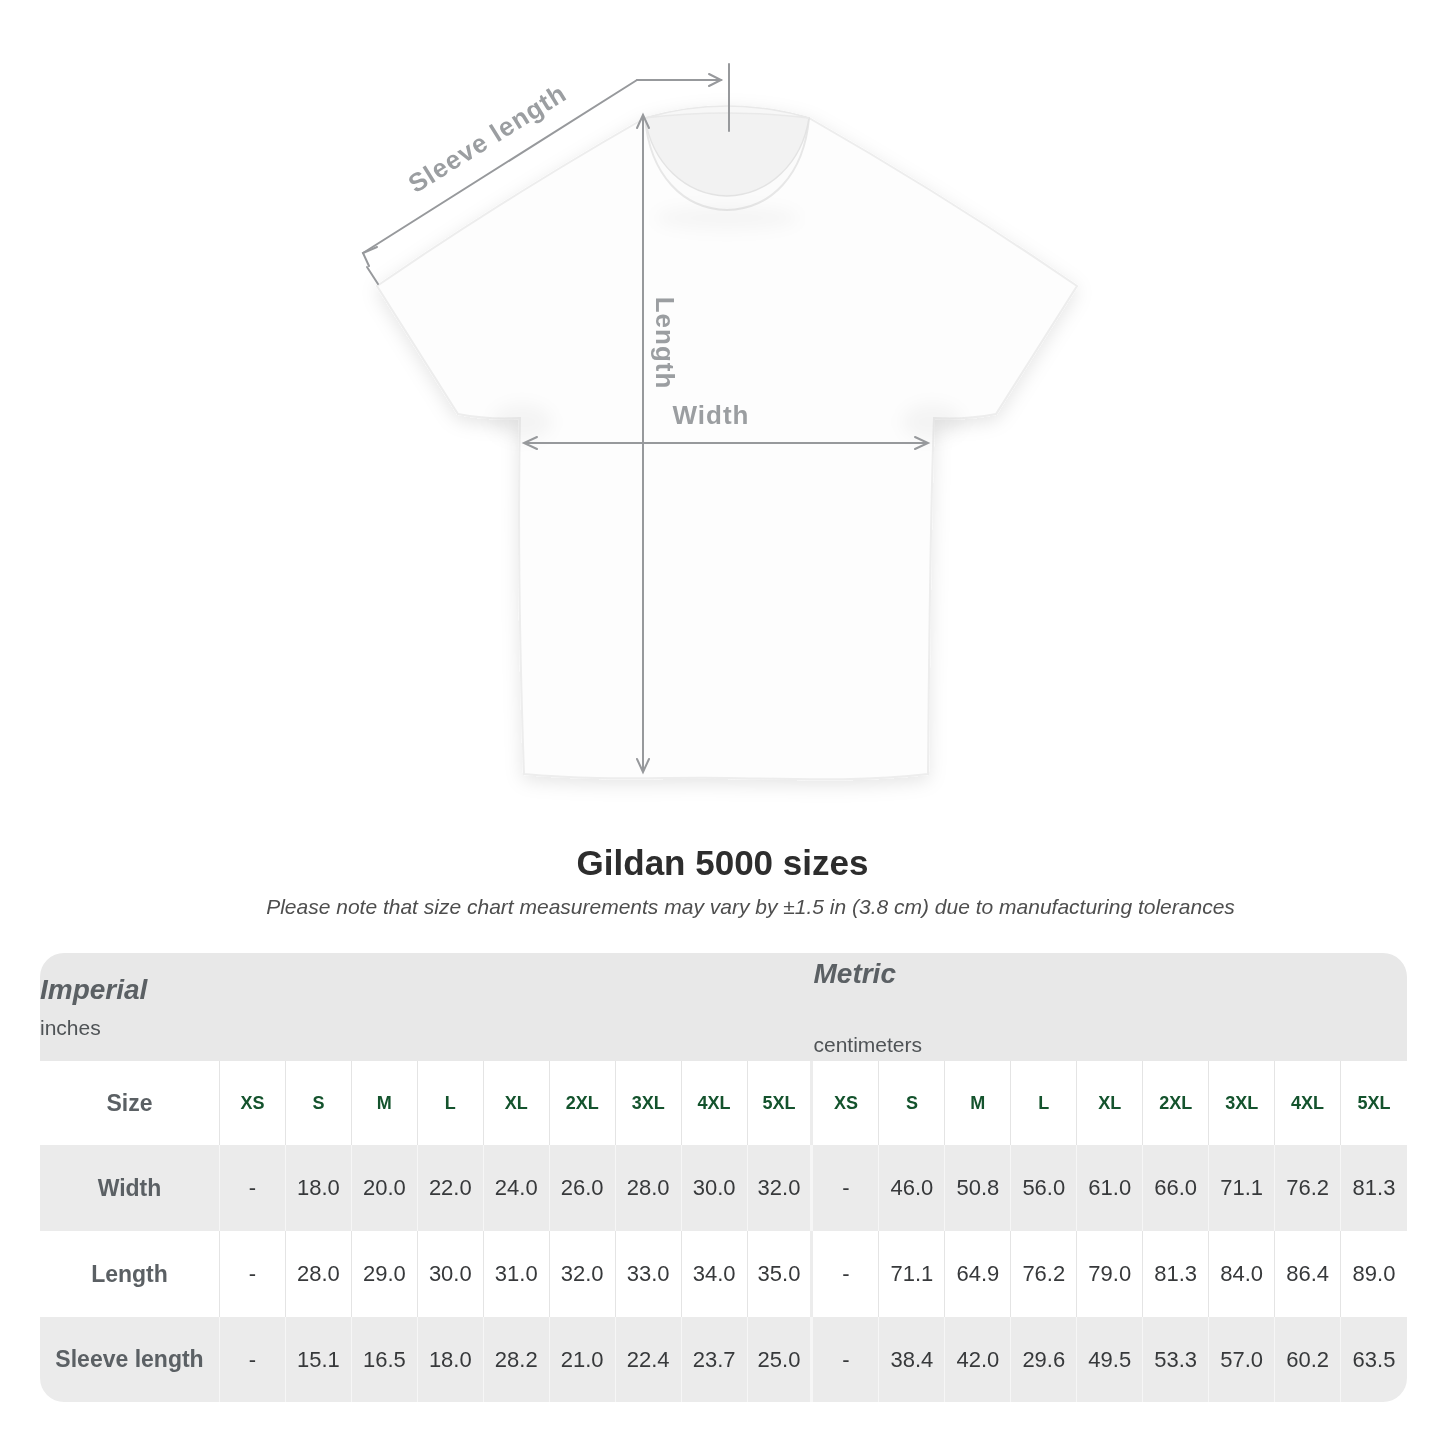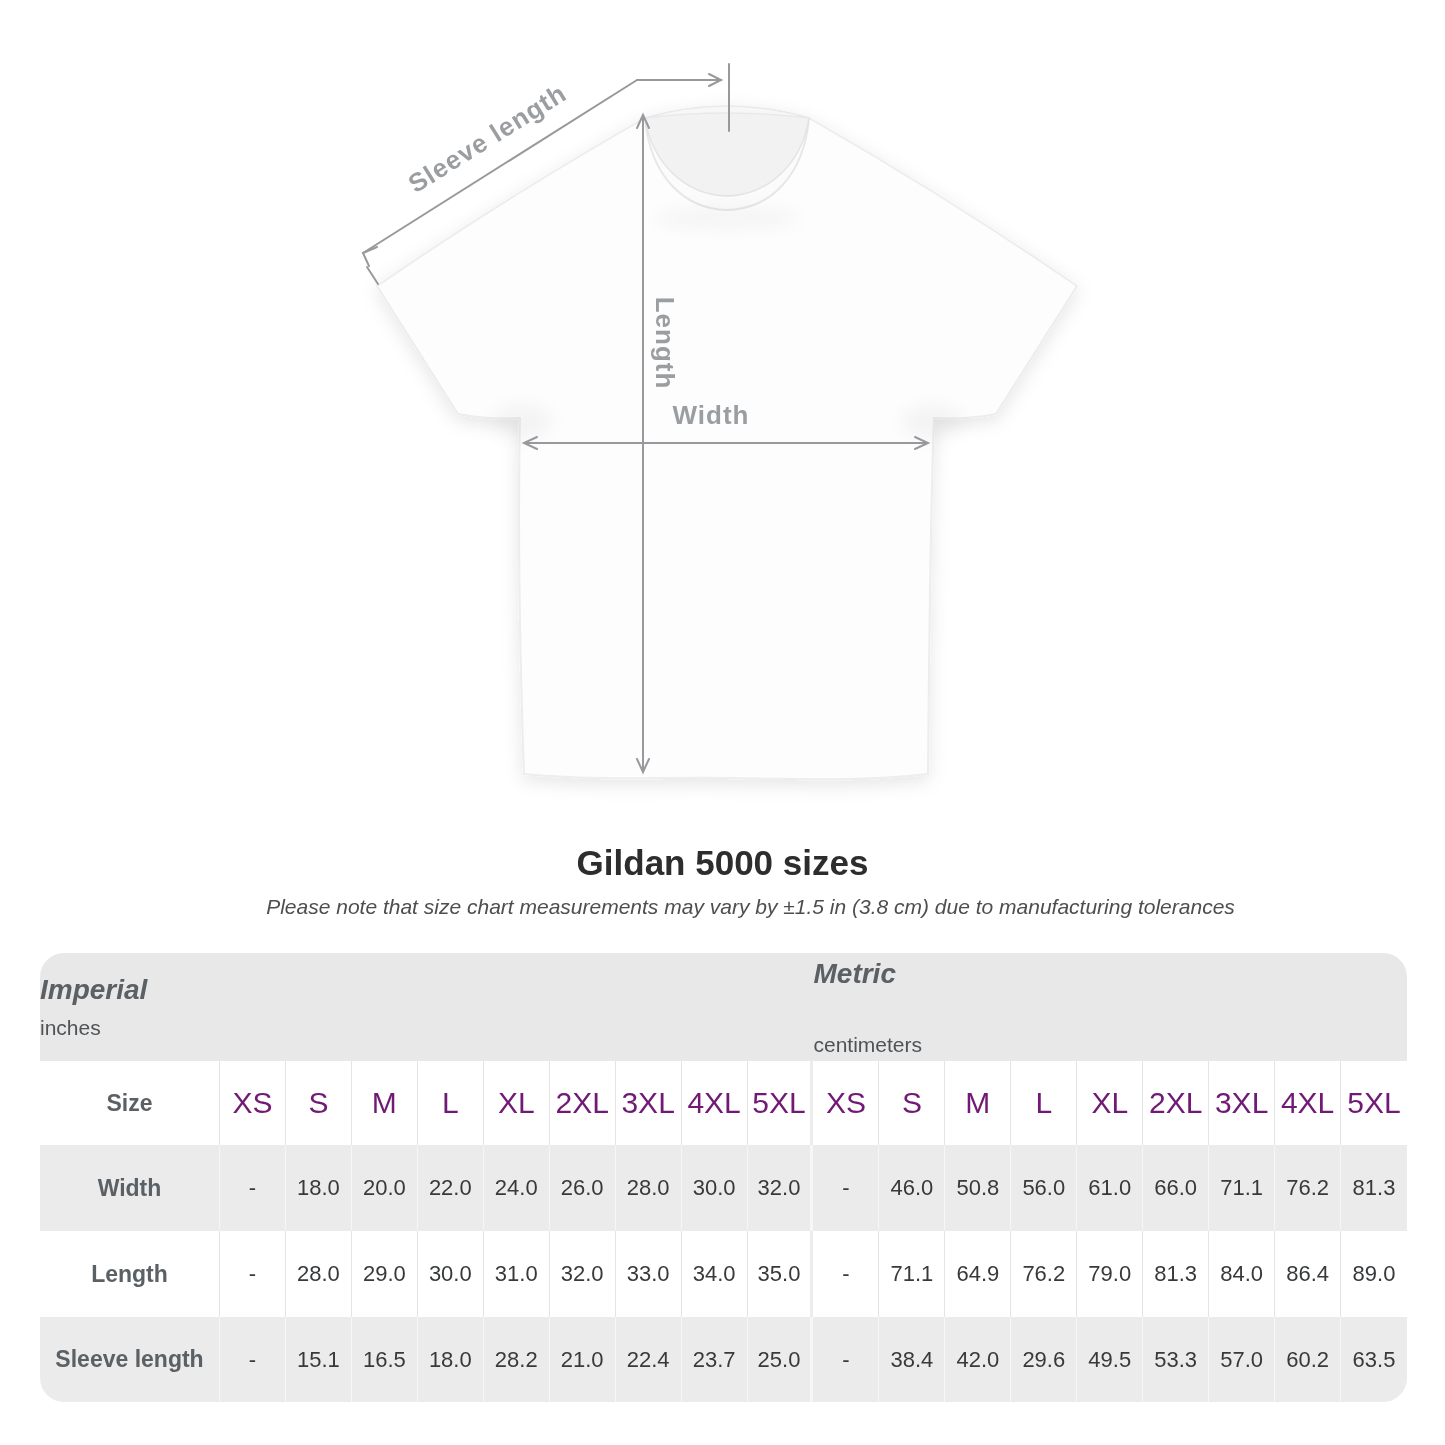--- a/index.html
+++ b/index.html
@@ -39,21 +39,21 @@
   .hdr-metric{grid-column:11/20;grid-row:1;gap:43px;}
   .hdr .hname{font-size:28px;font-weight:bold;font-style:italic;color:#5b6064;}
   .hdr .hunit{font-size:21px;color:#4f5356;}
   .cell{display:flex;align-items:center;justify-content:center;}
   .r-white{background:#ffffff;border-right:1px solid #e4e4e4;}
   .r-gray{background:#ebebeb;border-right:1px solid #f6f6f6;}
   .r-white.bEnd{border-right:3px solid #ececec;}
   .r-gray.bEnd{border-right:3px solid #f6f6f6;}
   .cell.last{border-right:none;}
   .lbl{font-weight:bold;font-size:23px;color:#5b6064;}
-  .szh{font-weight:normal;font-size:30px;color:#701a75;}
+  .szh{font-weight:bold;font-size:18px;color:#14532d;}
   .val{font-size:22px;color:#37393b;}
 </style>
 </head>
 <body>
 
 <div class="stage">
 
   <svg class="diagram" viewBox="0 0 1445 820">
     <defs>
       <filter id="soft" x="-50%" y="-50%" width="200%" height="200%">

